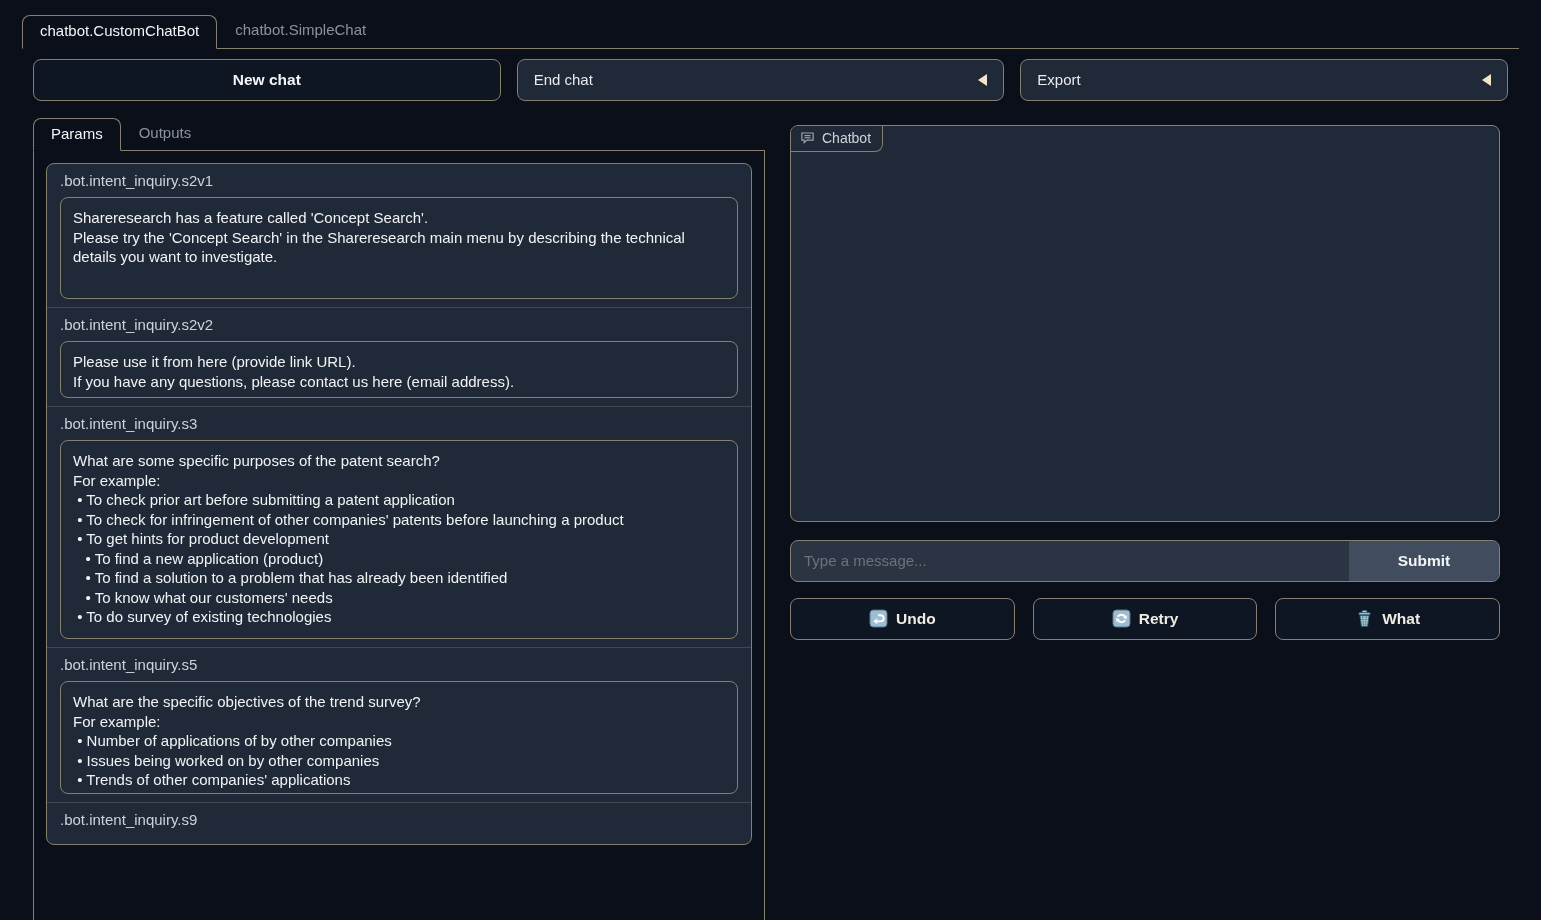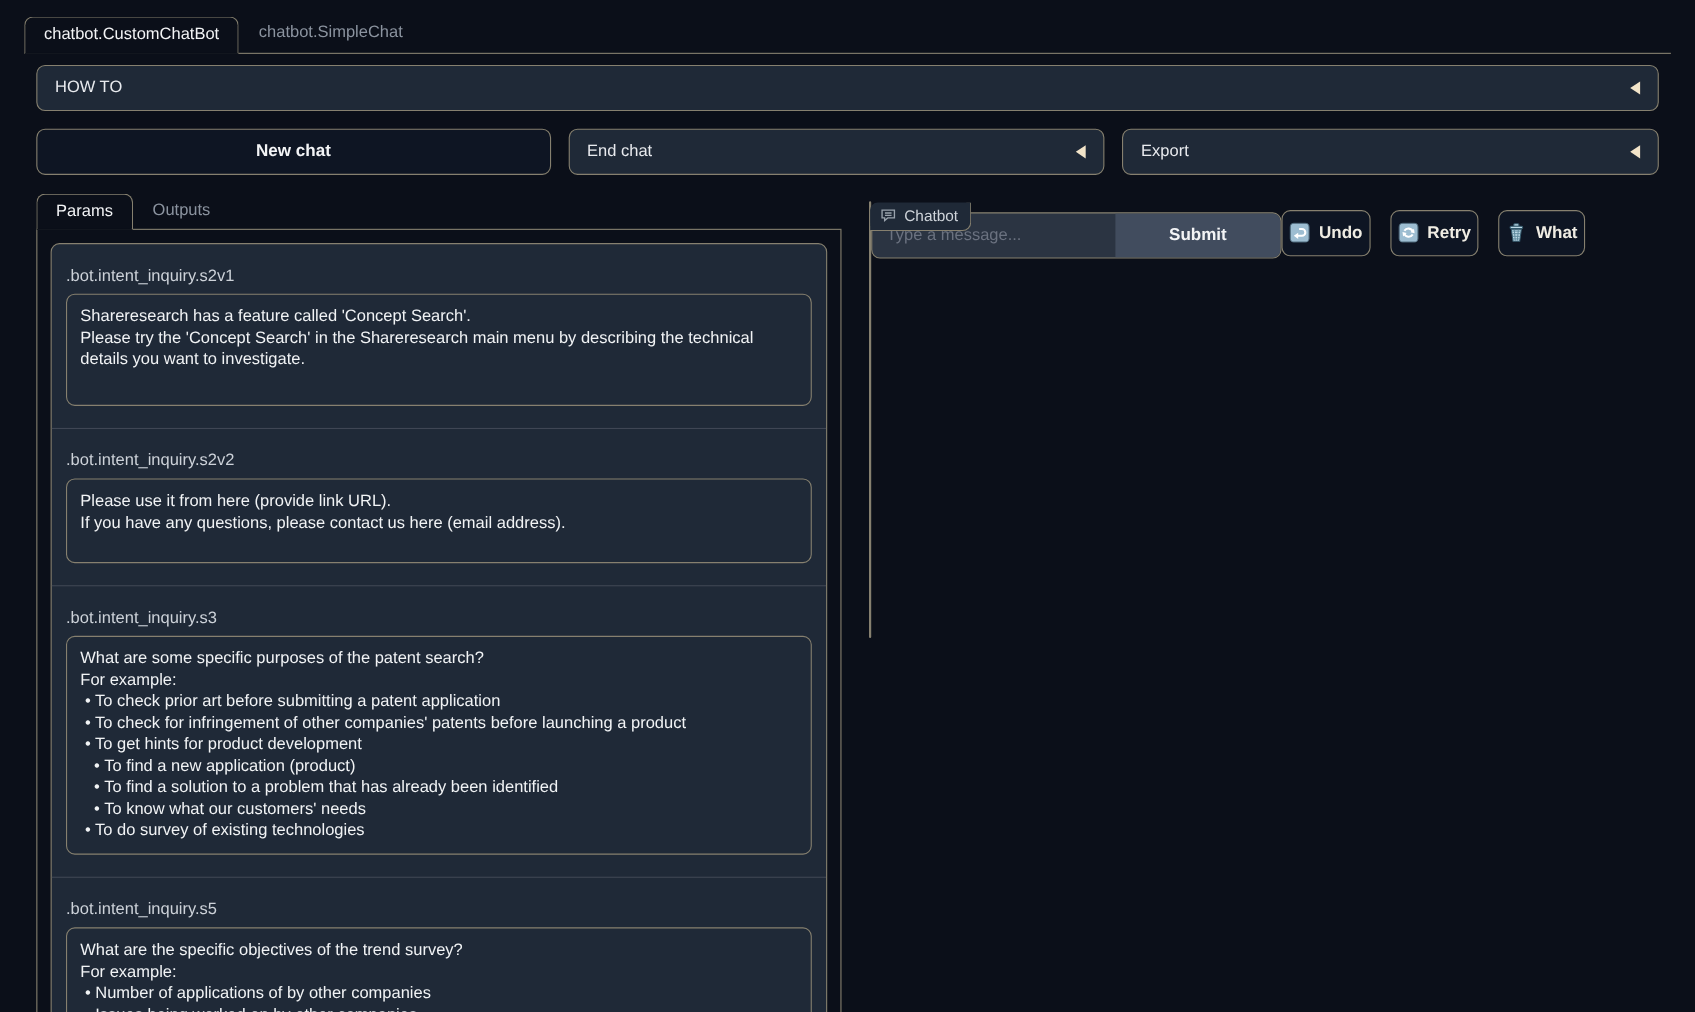--- a/index.html
+++ b/index.html
@@ -49,32 +49,32 @@
   .btn-dark{
     height:42px;background:var(--dark_button_bg);border:1px solid var(--border);
     border-radius:8px;color:var(--text);font-weight:bold;font-size:15.5px;
     cursor:pointer;font-family:inherit;
   }
   
   .main-row{display:flex;gap:25px;align-items:flex-start;}
   .left-col{width:732px;flex:none;}
   .tabitem{border:1px solid var(--border);border-top:none;padding:12px;min-height:780px;}
   .form{background:var(--block_bg);border:1px solid var(--border);border-radius:8px;overflow:hidden;}
-  .field{padding:20px 13px;}
+  .field{padding:8px 13px;}
   .field + .field{border-top:1px solid var(--divider);}
   .field label{display:block;color:var(--label);font-size:15px;margin-bottom:8px;}
   .ta{
     display:block;width:100%;background:var(--block_bg);border:1px solid var(--border);
     border-radius:8px;color:#f1f3f5;font-size:15px;line-height:1.3;
     padding:10px 12px;resize:none;outline:none;font-family:inherit;overflow:hidden;
     white-space:pre-wrap;
   }
-  .h-3l{height:102px}.h-2l{height:77px}.h-9l{height:199px}.h-6l{height:113px}
-  
-  .right-col{flex:1 1 0;margin-right:8px;display:flex;flex-direction:row;min-width:0;}
+  .h-3l{height:102px}.h-2l{height:57px}.h-9l{height:199px}.h-6l{height:113px}
+  
+  .right-col{flex:1 1 0;margin-right:8px;display:flex;flex-direction:column;min-width:0;}
   .chatbot-panel{
     margin-top:8px;height:397px;background:var(--block_bg);
     border:1px solid var(--border);border-radius:8px;position:relative;
   }
   .chatbot-label{
     position:absolute;top:0;left:0;display:flex;align-items:center;gap:7px;
     padding:4px 11px 5px 9px;border-right:1px solid var(--border);
     border-bottom:1px solid var(--border);border-radius:7px 0 8px 0;
     color:#cfd4da;font-size:14px;background:var(--block_bg);
   }
@@ -106,24 +106,20 @@
 
 <div class="page">
 
   <div class="tabbar">
     <button class="tab selected">chatbot.CustomChatBot</button>
     <button class="tab">chatbot.SimpleChat</button>
   </div>
 
   <div class="content">
 
-    <div class="accordion">
-      <span>HOW TO</span>
-      <span class="tri icon"></span>
-    </div>
 
     <div class="actions-row">
       <button class="btn-dark">New chat</button>
       <div class="accordion">
         <span>End chat</span>
         <span class="tri icon"></span>
       </div>
       <div class="accordion">
         <span>Export</span>
         <span class="tri icon"></span>

